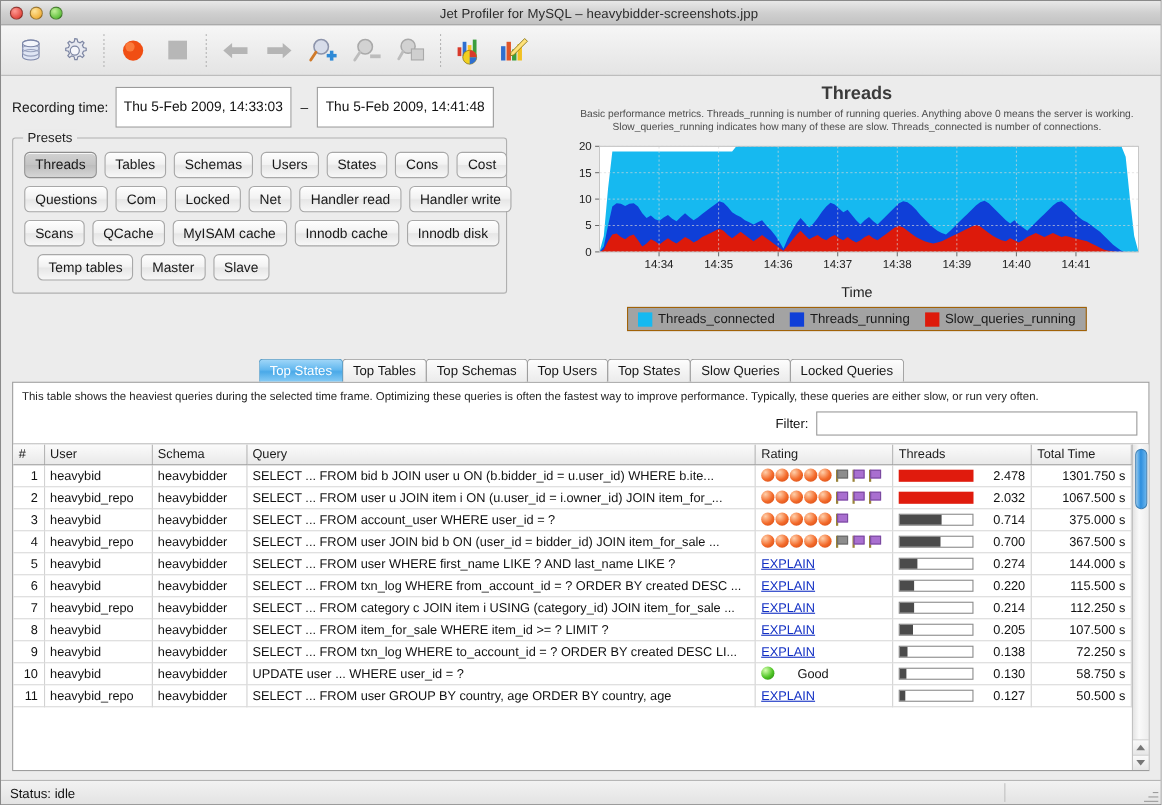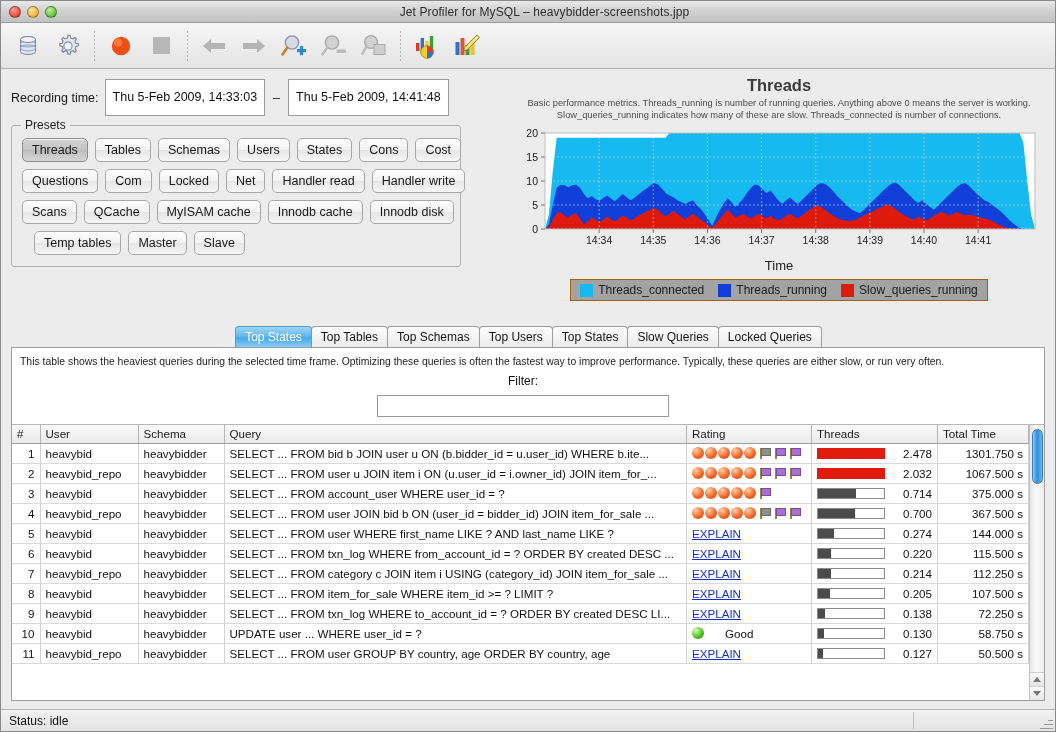--- a/index.html
+++ b/index.html
@@ -127,21 +127,21 @@
     background: linear-gradient(to bottom, #9fd6f8 0%, #63b8ef 45%, #4aa9e8 55%, #86cbf5 100%);
     color: #fff; border-color: #5b9fc9; position: relative; z-index: 3;
   }
 
   
   #panel {
     flex: 1; margin: 0 10px 0 10px; background: #fff;
     border: 1px solid #9d9d9d; display: flex; flex-direction: column; min-height: 0;
   }
   #panel-desc { font-size: 10.4px; color: #242424; padding: 8px 8px 0 8px; }
-  #filter-row { display: flex; align-items: center; justify-content: flex-end; padding: 7px 10px 7px 0; gap: 7px; flex-direction: column; }
+  #filter-row { display: flex; align-items: center; justify-content: flex-end; padding: 7px 10px 7px 0; gap: 7px; }
   #filter-label { font-size: 12px; color: #111; }
   #filter-select {
     width: 185px; height: 22px; border: 1px solid #8f8f8f; border-radius: 4px;
     background: linear-gradient(to bottom, #fcfcfc, #e9e9e9);
     display: flex; align-items: center; position: relative;
     font-size: 12px; color: #111; padding-left: 8px;
   }
   #sel-stepper {
     position: absolute; right: 2px; top: 1px; width: 16px; height: 18px; border-radius: 3px;
     background: linear-gradient(to bottom, #8ec7f0, #3e94dc);

